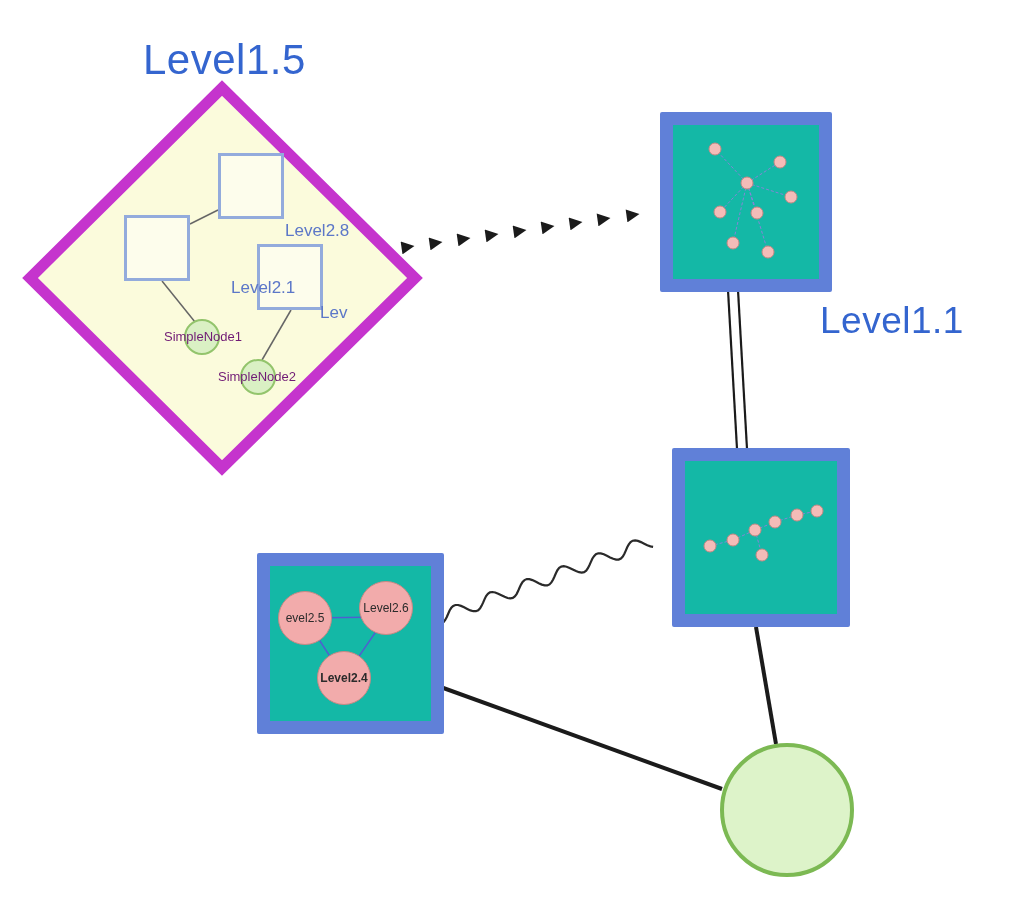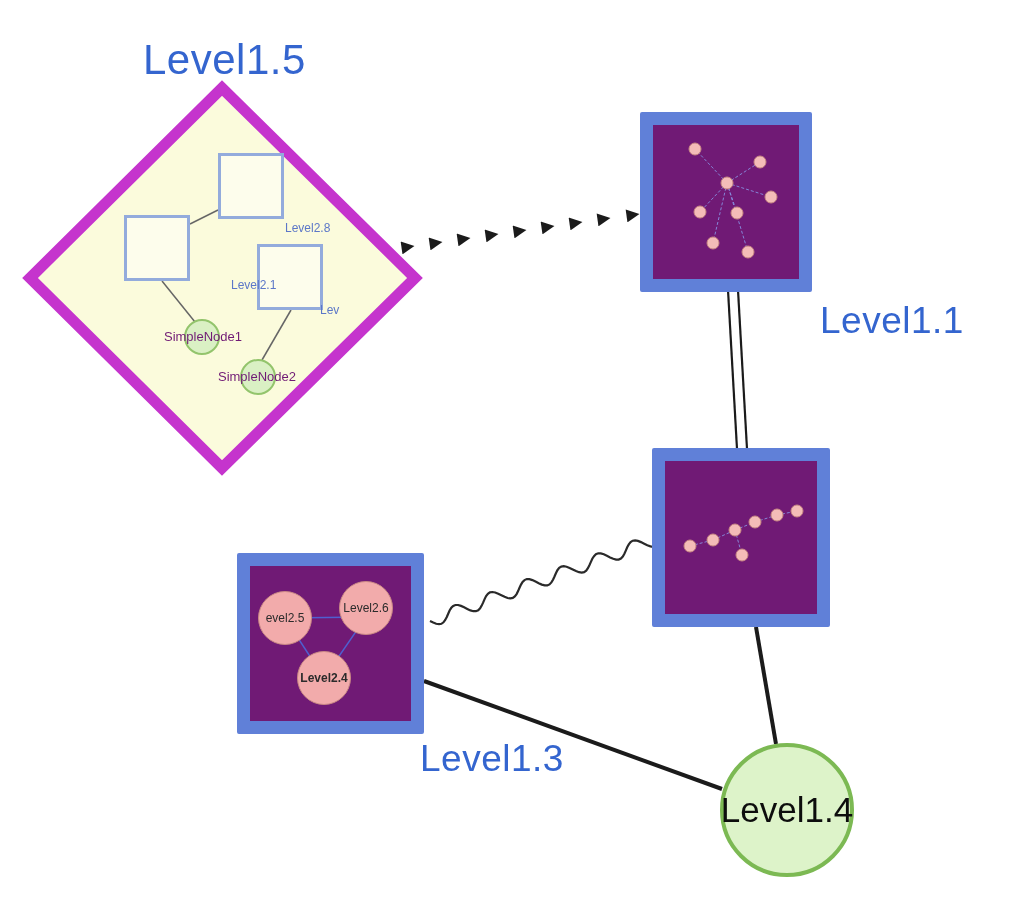--- a/index.html
+++ b/index.html
@@ -6,28 +6,28 @@
   html,body { background:#ffffff; font-family:"Liberation Sans", sans-serif; }
   .stage { position:relative; width:1026px; height:900px; background:#fff; overflow:hidden; }
   .edges-layer { position:absolute; left:0; top:0; width:1026px; height:900px; }
 
   
   .big-label { position:absolute; font-size:37px; color:#3465cf; white-space:nowrap; letter-spacing:0.5px; }
   .circle-label { position:absolute; left:697px; top:790px; width:180px; text-align:center;
                   font-size:35px; color:#0d0d0d; white-space:nowrap; }
 
   
-  .group-box { position:absolute; border:13px solid #6080d8; background:#701a75; border-radius:2px; }
+  .group-box { position:absolute; border:13px solid #6080d8; background:#14b8a6; border-radius:2px;margin-left:20px; }
   .mini-svg { position:absolute; left:0; top:0; width:100%; height:100%; }
   .mini-node { fill:#f4bcb8; stroke:#c98884; stroke-width:1; }
   .mini-edge { stroke:#8585d8; stroke-width:1; stroke-dasharray:3 2; fill:none; }
 
   
   .inner-square { position:absolute; width:66px; height:66px; border:3px solid #93abdc; background:rgba(255,255,255,.45); }
-  .inner-label { position:absolute; font-size:12px; color:#5c77c8; white-space:nowrap; }
+  .inner-label { position:absolute; font-size:17px; color:#5c77c8; white-space:nowrap; }
   .simple-node { position:absolute; width:36px; height:36px; border-radius:50%; background:#daf0c4; border:2px solid #93c46c; }
   .simple-label { position:absolute; font-size:13px; color:#701a75; width:120px; text-align:center; white-space:nowrap; }
 
   
   .sub-circle { position:absolute; width:54px; height:54px; border-radius:50%; background:#f2abab;
                 border:1.5px solid #c98884; display:flex; align-items:center; justify-content:center;
                 font-size:12px; color:#2b2b2b; white-space:nowrap; overflow:hidden; }
 
   
   .big-circle { position:absolute; left:720px; top:743px; width:134px; height:134px; border-radius:50%;
@@ -122,18 +122,16 @@
   <div class="group-box" style="left:237px; top:553px; width:187px; height:181px;">
     <svg class="mini-svg" viewBox="0 0 161 155" xmlns="http://www.w3.org/2000/svg">
       <line x1="35" y1="52" x2="116" y2="51" stroke="#4f5fd0" stroke-width="1.4"></line>
       <line x1="35" y1="52" x2="74" y2="112" stroke="#4f5fd0" stroke-width="1.4"></line>
       <line x1="116" y1="51" x2="74" y2="112" stroke="#4f5fd0" stroke-width="1.4"></line>
     </svg>
     <div class="sub-circle" style="left:8px; top:25px;">evel2.5</div>
     <div class="sub-circle" style="left:89px; top:15px;">Level2.6</div>
     <div class="sub-circle" style="left:47px; top:85px;font-weight:bold;">Level2.4</div>
   </div>
-  <div class="big-label" style="left:420px; top:738px;">Level1.3</div>
 
   <div class="big-circle"></div>
-  <div class="circle-label">Level1.4</div>
 
 </div>
 
 </body></html>

